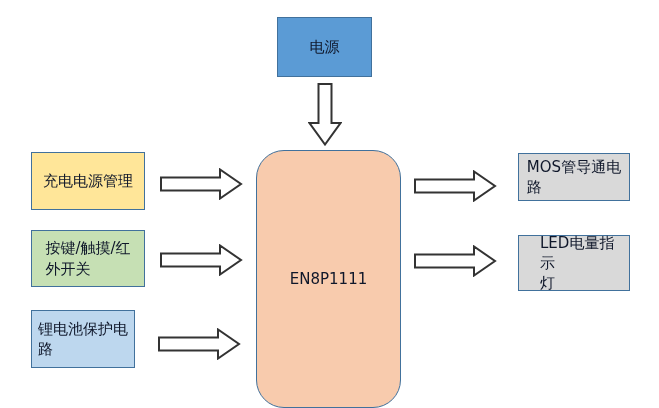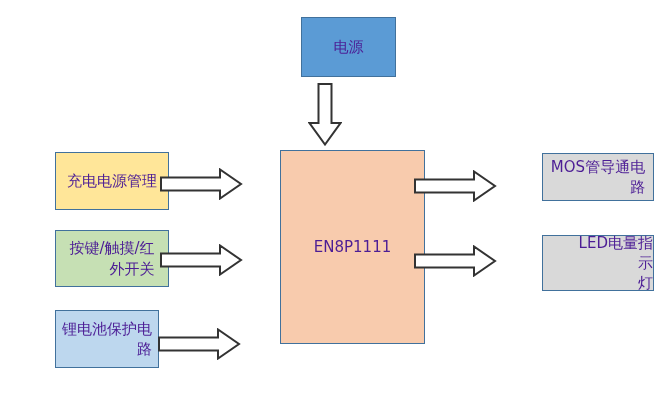--- a/index.html
+++ b/index.html
@@ -15,29 +15,28 @@
     font-family: "DejaVu Sans", "Liberation Sans", sans-serif;
     overflow: hidden;
   }
   .box {
     position: absolute;
     box-sizing: border-box;
     border: 1.5px solid #41719C;
     display: flex;
     align-items: center;
     justify-content: center;
-    text-align: right;
+    text-align: left;
     white-space: pre-line;
     font-size: 15px;
     line-height: 1.35;
-    color: #4c1d95;
-    margin-left: 24px;
+    color: #0f172a;
   }
   .power-box  { left: 277px; top: 17px;  width: 95px;  height: 60px; }
-  .center-box { left: 256px; top: 150px; width: 145px; height: 194px; font-size: 15px; }
+  .center-box { left: 256px; top: 150px; width: 145px; height: 258px; font-size: 15px; border-radius: 28px; }
   .left-box-1 { left: 31px;  top: 152px; width: 114px; height: 58px; }
   .left-box-2 { left: 31px;  top: 230px; width: 114px; height: 57px; }
   .left-box-3 { left: 31px;  top: 310px; width: 104px; height: 58px; }
   .right-box-1{ left: 518px; top: 153px; width: 112px; height: 48px; }
   .right-box-2{ left: 518px; top: 235px; width: 112px; height: 56px; padding-left: 21px; }
   .arrow {
     position: absolute;
     display: block;
   }
   .arrow-down { left: 308px; top: 83px;  width: 34px; height: 63px; }

